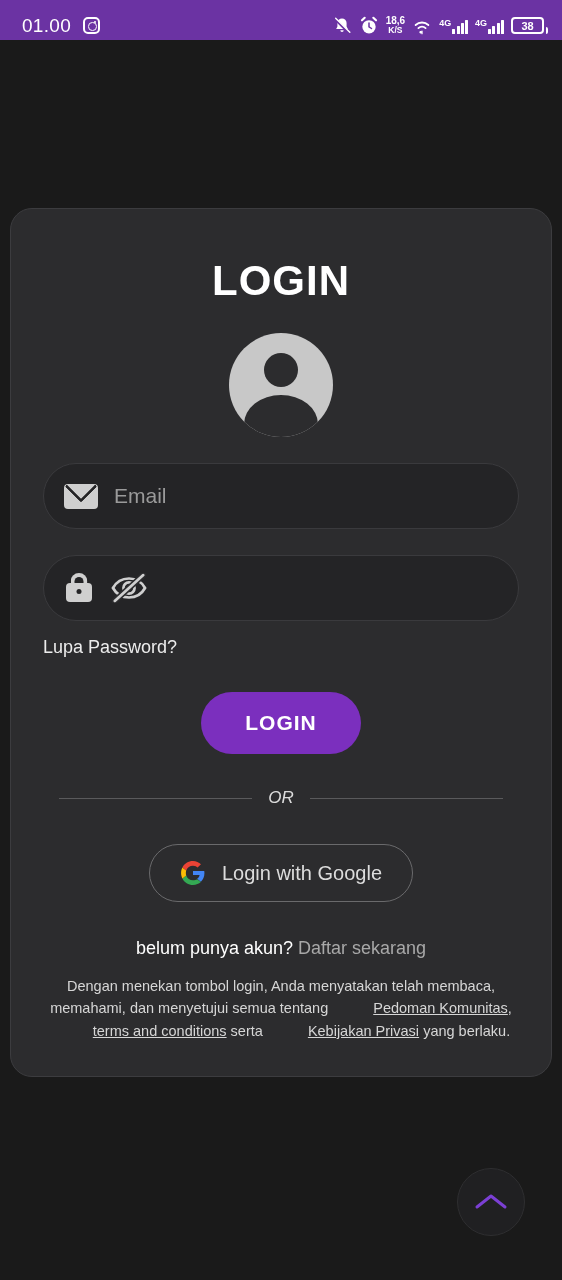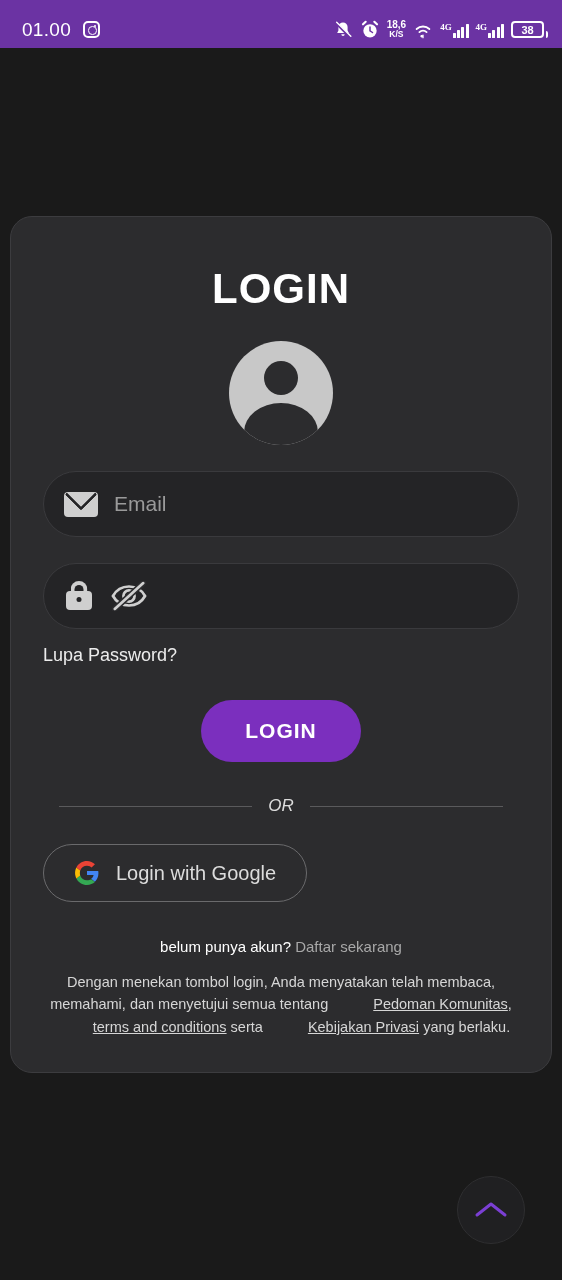--- a/index.html
+++ b/index.html
@@ -5,21 +5,21 @@
   * { margin:0; padding:0; box-sizing:border-box; }
   html, body {
     width:562px; height:1280px;
     background:#1a1a1a;
     font-family:"Liberation Sans", sans-serif;
     overflow:hidden;
   }
 
   
   .statusbar{
-    height:48px; width:100%;
+    height:40px; width:100%;
     background:#6b33a3;
     display:flex; align-items:center;
     padding:11px 14px 0 22px;
     color:#fff;
   }
   .sb-left{ display:flex; align-items:center; gap:12px; }
   .sb-time{ font-size:19px; letter-spacing:.3px; }
   .sb-spacer{ flex:1; }
   .sb-right{ display:flex; align-items:center; gap:7px; }
   .ig-icon{
@@ -39,21 +39,21 @@
   }
   .speed span{ display:block; }
   .speed .unit{ font-size:8.5px; }
   .sig{ display:flex; align-items:flex-end; gap:1.3px; height:15px; }
   .sig i{ width:3px; background:#fff; border-radius:.5px; display:block; }
   .sig i:nth-child(1){ height:5px; }
   .sig i:nth-child(2){ height:8px; }
   .sig i:nth-child(3){ height:11px; }
   .sig i:nth-child(4){ height:14px; }
   .sig-grp{ display:flex; align-items:flex-end; gap:1px; }
-  .sig-grp .g4{ font-size:9px; font-weight:bold; margin-bottom:6px;font-family:Liberation Serif, serif; }
+  .sig-grp .g4{ font-size:9px; font-weight:bold; margin-bottom:6px; }
   .batt{
     display:flex; align-items:flex-end;
   }
   .batt-body{
     border:2px solid #fff; border-radius:4px;
     padding:0 4px; height:17px; min-width:33px;
     display:flex; align-items:center; justify-content:center;
     font-size:11px; font-weight:bold;
   }
   .batt-cap{ width:2.5px; height:7px; background:#fff; border-radius:0 2px 2px 0; margin-left:1.5px; }
@@ -144,30 +144,30 @@
     font-family:inherit; cursor:pointer;
   }
 
   .or-row{
     display:flex; align-items:center; gap:16px;
     margin-top:34px; padding:0 16px;
   }
   .or-row .ln{ flex:1; height:1px; background:#5a5a5c; }
   .or-row .or{ color:#dcdcdc; font-size:17px; font-style:italic; }
 
-  .goog-wrap{ display:flex; margin-top:28px; }
+  .goog-wrap{ display:flex; justify-content:center; margin-top:36px; }
   .goog-btn{
     display:flex; align-items:center; gap:16px;
     border:1px solid #6a6a6c; border-radius:32px;
     background:transparent; height:58px; padding:0 30px;
     color:#dcdcdc; font-size:20px; font-family:inherit; cursor:pointer;
   }
 
   .signup{
-    text-align:center; margin-top:36px; font-size:15px;
+    text-align:center; margin-top:36px; font-size:18px;
   }
   .signup .q{ color:#fff; }
   .signup .a{ color:#a8a8a8; cursor:pointer; }
 
   .legal{
     margin-top:16px; text-align:center;
     color:#d6d6d6; font-size:14.5px; line-height:1.55;
     padding:0 4px;
   }
   .legal u{ text-decoration:underline; cursor:pointer;margin-left:41px; }

